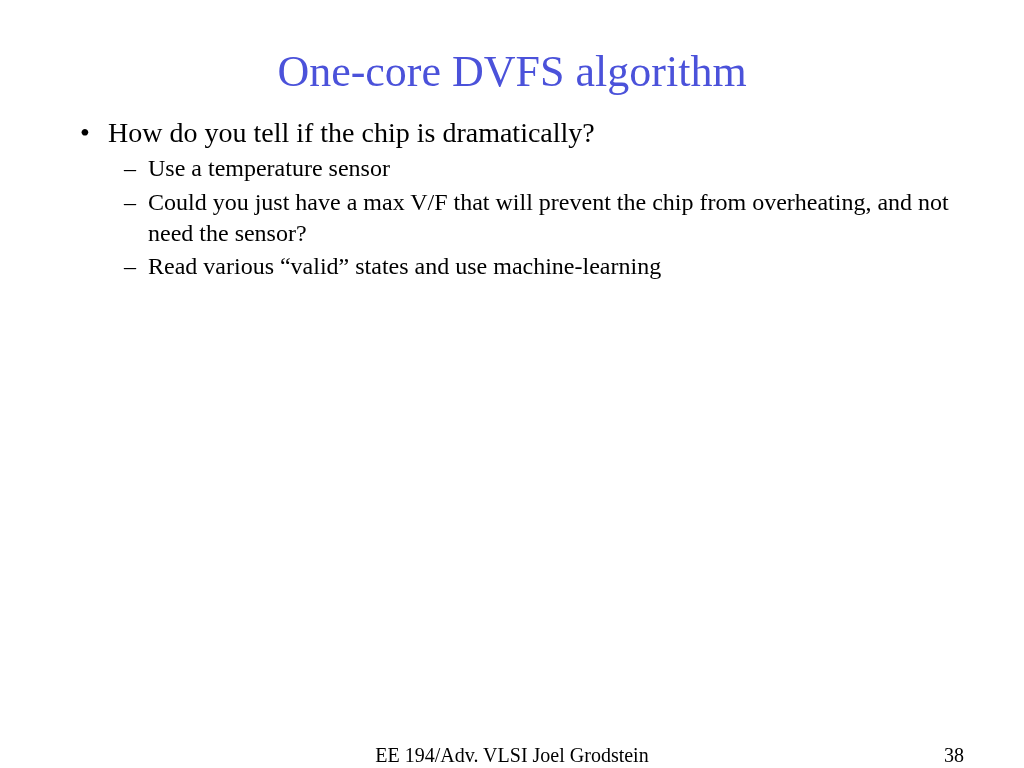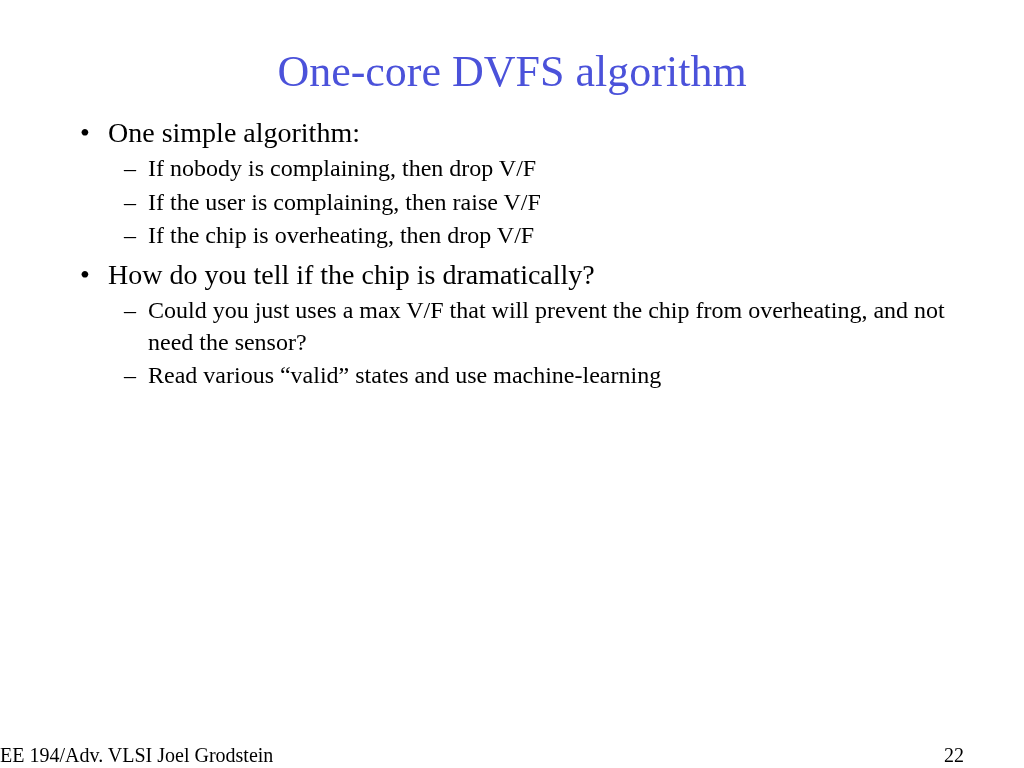--- a/index.html
+++ b/index.html
@@ -6,44 +6,37 @@
   html, body { width: 1024px; height: 768px; background: #fff; font-family: "Times New Roman", Times, serif; color: #000; }
   .slide { width: 1024px; height: 768px; position: relative; padding: 40px 60px 0 60px; }
   .title { color: #4b52da; font-size: 44px; text-align: center; font-weight: normal; margin-bottom: 18px; margin-top: 6px; }
   ul.level1 { list-style: none; padding-left: 48px; }
   ul.level1 > li { position: relative; font-size: 28px; line-height: 1.3; margin-bottom: 4px; }
   ul.level1 > li::before { content: "•"; position: absolute; left: -28px; top: 0; }
   ul.level2 { list-style: none; padding-left: 40px; margin-top: 2px; margin-bottom: 6px; }
   ul.level2 > li { position: relative; font-size: 24px; line-height: 1.3; margin-bottom: 2px; }
   ul.level2 > li::before { content: "–"; position: absolute; left: -24px; top: 0; }
   .footer { position: absolute; bottom: 24px; left: 0; width: 1024px; font-size: 20px; }
-  .footer-center { position: absolute; width: 100%; }
+  .footer-center { position: absolute; width: 100%; text-align: center; }
   .footer-right { position: absolute; right: 60px; }
 </style>
 </head>
 <body>
 
 <div class="slide">
   <h1 class="title">One-core DVFS algorithm</h1>
 
   <ul class="level1">
     <li>
-      <span>One simple algorithm:</span>
-      <ul class="level2">
-        <li>If nobody is complaining, then drop V/F</li>
-        <li>If the user is complaining, then raise V/F</li>
-        <li>If the chip is overheating, then drop V/F</li>
-      </ul>
-    </li>
-    <li>
       <span>How do you tell if the chip is dramatically?</span>
       <ul class="level2">
-        <li>Could  you just uses a max V/F that will prevent the chip from overheating, and not need the sensor?</li>
+        <li>Use a temperature sensor</li>
+        <li>Could  you just have a max V/F that will prevent the chip from overheating, and not need the sensor?</li>
         <li>Read various “valid” states and use machine-learning</li>
       </ul>
     </li>
   </ul>
 
   <div class="footer">
     <span class="footer-center">EE 194/Adv. VLSI Joel Grodstein</span>
-    <span class="footer-right">22</span>
+    <span class="footer-right">38</span>
   </div>
 </div>
 
 </body></html>

